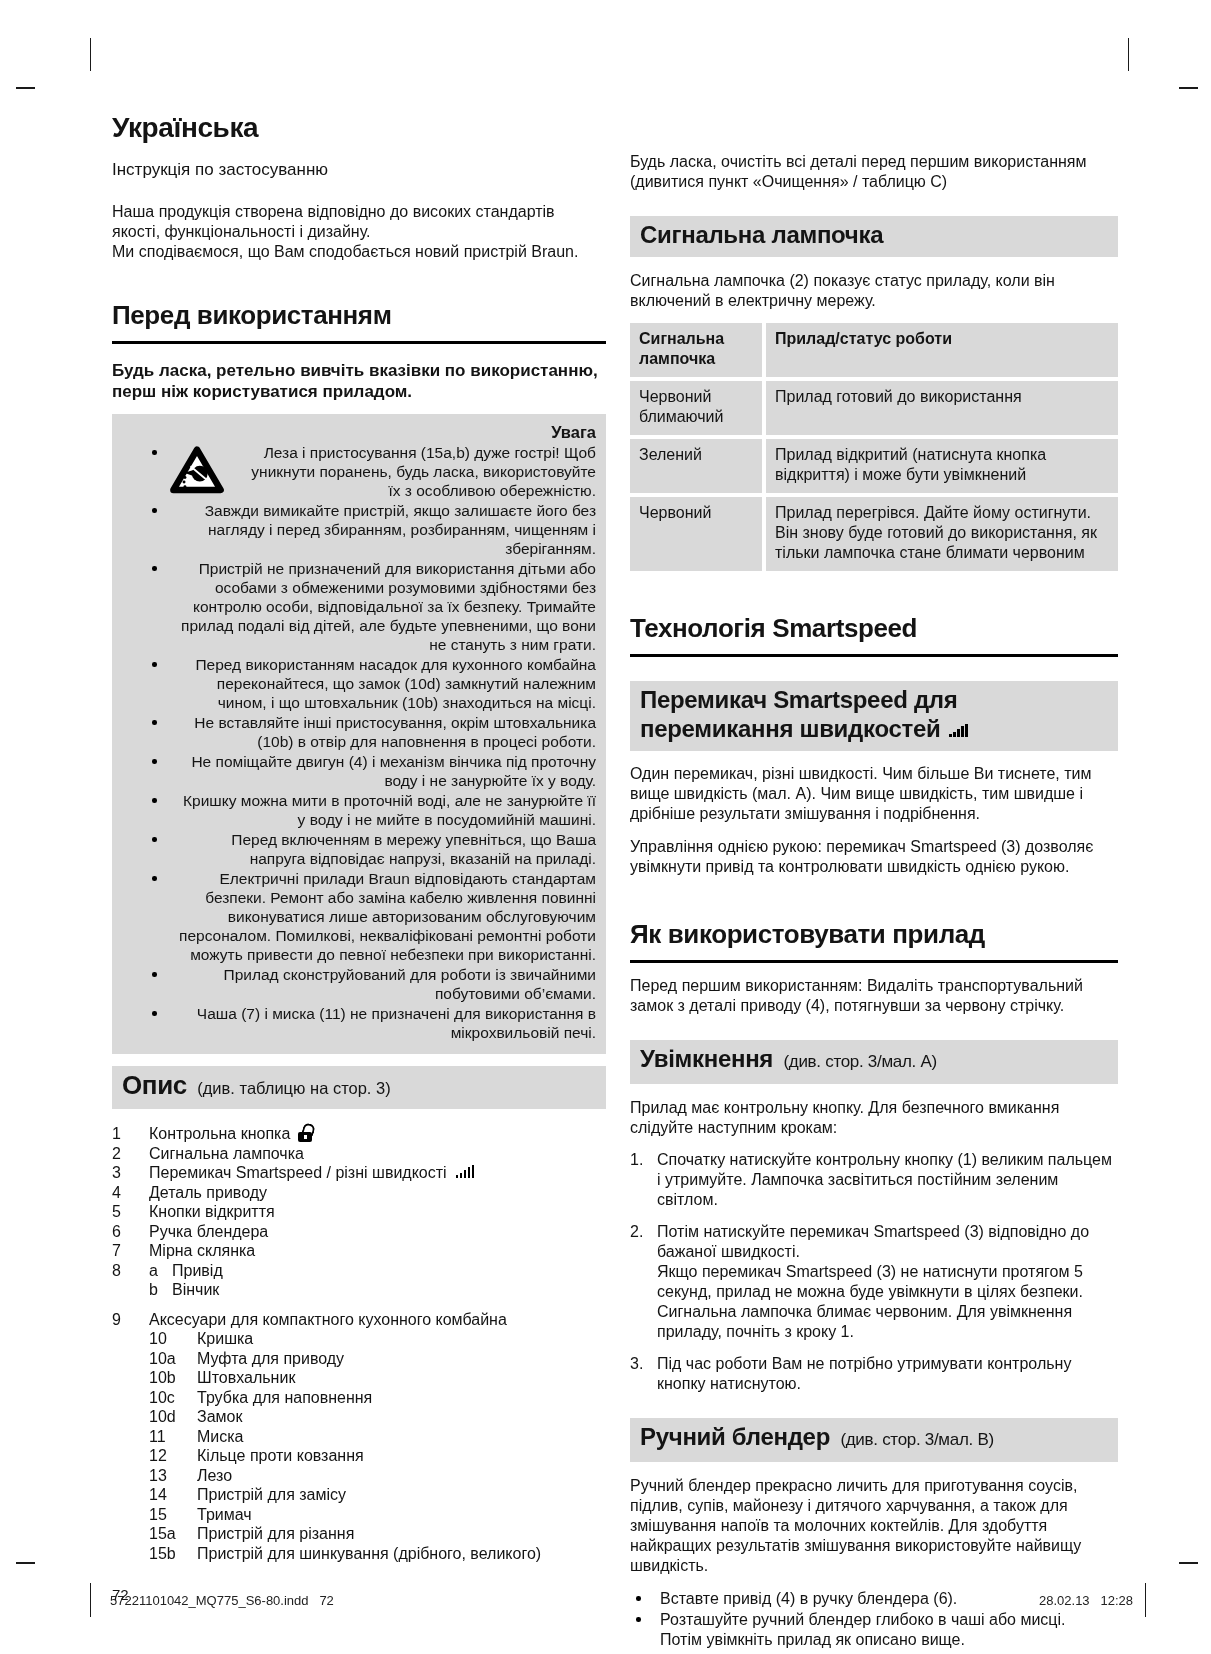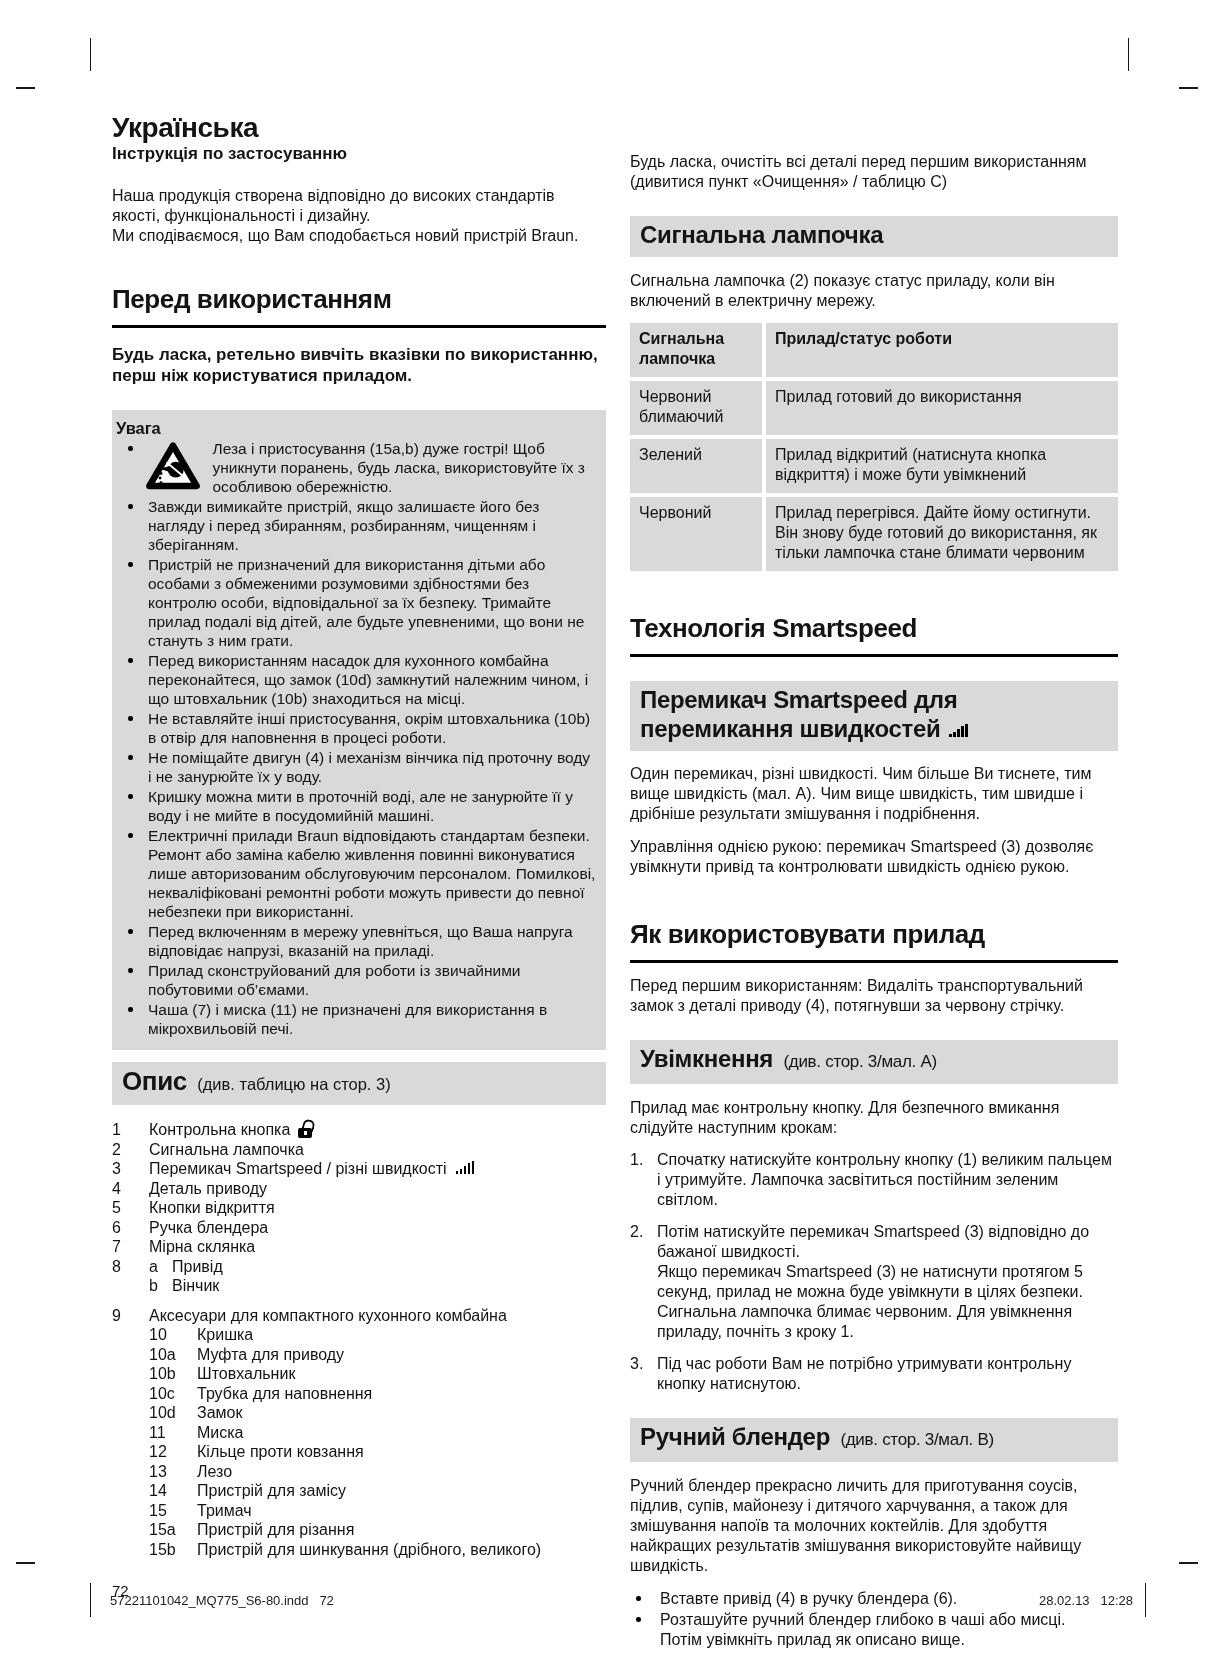--- a/index.html
+++ b/index.html
@@ -19,33 +19,33 @@
   .m-vfl { left:90px;  top:1583px;width:1px; height:34px; }
   .m-vfr { left:1145px;top:1583px;width:1px; height:34px; }
 
   .col { position:absolute; top:8px; }
   .col-left  { left:112px; width:494px; }
   .col-right { left:630px; width:488px; }
 
   .body-text { font-size:16px; line-height:20px; }
 
   .h1 { font-size:28px; font-weight:700; letter-spacing:-0.4px; margin-top:104px; }
-  .sub-bold { font-size:17px; font-weight:700; }
+  .sub-bold { font-size:17px; font-weight:400; margin-top:16px; }
   .intro-p { margin-top:22px; }
 
   .rule-head {
     font-size:26px; font-weight:700; letter-spacing:-0.4px;
     padding-bottom:10px; border-bottom:3px solid #000;
   }
   .rh-left  { margin-top:38px; }
   .lead { font-size:17px; font-weight:700; line-height:21px; margin-top:16px; }
 
   
-  .warnbox { background:#d9d9d9; margin-top:24px; padding:9px 10px 12px 4px;
-             font-size:15.5px; line-height:19px; }
+  .warnbox { background:#d9d9d9; margin-top:12px; padding:9px 10px 12px 28px;
+             font-size:15.5px; line-height:19px;text-align:right; }
   .warn-title { font-weight:700; font-size:16.5px; margin-bottom:1px; }
   .wb-item { position:relative; padding-left:32px; margin-top:1px; }
   .dot { position:absolute; left:12px; top:7px; width:4.5px; height:4.5px;
          border-radius:50%; background:#000; }
   .wb-first { display:flex; padding-left:0; }
   .wb-first .dot { position:static; flex:none; margin:7px 8px 0 12px; }
   .wb-first .tri { flex:none; margin:2px 12px 0 4px; }
   .wb-first .txt { flex:1; }
 
   
@@ -153,22 +153,22 @@
         </span>
         <span class="txt">Леза і пристосування (15a,b) дуже гострі! Щоб уникнути поранень, будь ласка, використовуйте їх з особливою обережністю.</span>
       </div>
 
       <div class="wb-item"><span class="dot"></span><span>Завжди вимикайте пристрій, якщо залишаєте його без нагляду і перед збиранням, розбиранням, чищенням і зберіганням.</span></div>
       <div class="wb-item"><span class="dot"></span><span>Пристрій не призначений для використання дітьми або особами з обмеженими розумовими здібностями без контролю особи, відповідальної за їх безпеку. Тримайте прилад подалі від дітей, але будьте упевненими, що вони не стануть з ним грати.</span></div>
       <div class="wb-item"><span class="dot"></span><span>Перед використанням насадок для кухонного комбайна переконайтеся, що замок (10d) замкнутий належним чином, і що штовхальник (10b) знаходиться на місці.</span></div>
       <div class="wb-item"><span class="dot"></span><span>Не вставляйте інші пристосування, окрім штовхальника (10b) в отвір для наповнення в процесі роботи.</span></div>
       <div class="wb-item"><span class="dot"></span><span>Не поміщайте двигун (4) і механізм вінчика під проточну воду і не занурюйте їх у воду.</span></div>
       <div class="wb-item"><span class="dot"></span><span>Кришку можна мити в проточній воді, але не занурюйте її у воду і не мийте в посудомийній машині.</span></div>
+      <div class="wb-item"><span class="dot"></span><span>Перед включенням в мережу упевніться, що Ваша напруга відповідає напрузі, вказаній на приладі.</span></div>
       <div class="wb-item"><span class="dot"></span><span>Електричні прилади Braun відповідають стандартам безпеки. Ремонт або заміна кабелю живлення повинні виконуватися лише авторизованим обслуговуючим персоналом. Помилкові, некваліфіковані ремонтні роботи можуть привести до певної небезпеки при використанні.</span></div>
-      <div class="wb-item"><span class="dot"></span><span>Перед включенням в мережу упевніться, що Ваша напруга відповідає напрузі, вказаній на приладі.</span></div>
       <div class="wb-item"><span class="dot"></span><span>Прилад сконструйований для роботи із звичайними побутовими об’ємами.</span></div>
       <div class="wb-item"><span class="dot"></span><span>Чаша (7) і миска (11) не призначені для використання в мікрохвильовій печі.</span></div>
     </div>
 
     <div class="graybar">
       <span class="big">Опис</span>
       <span class="note">(див. таблицю на стор. 3)</span>
     </div>
 
     <div class="dlist">

